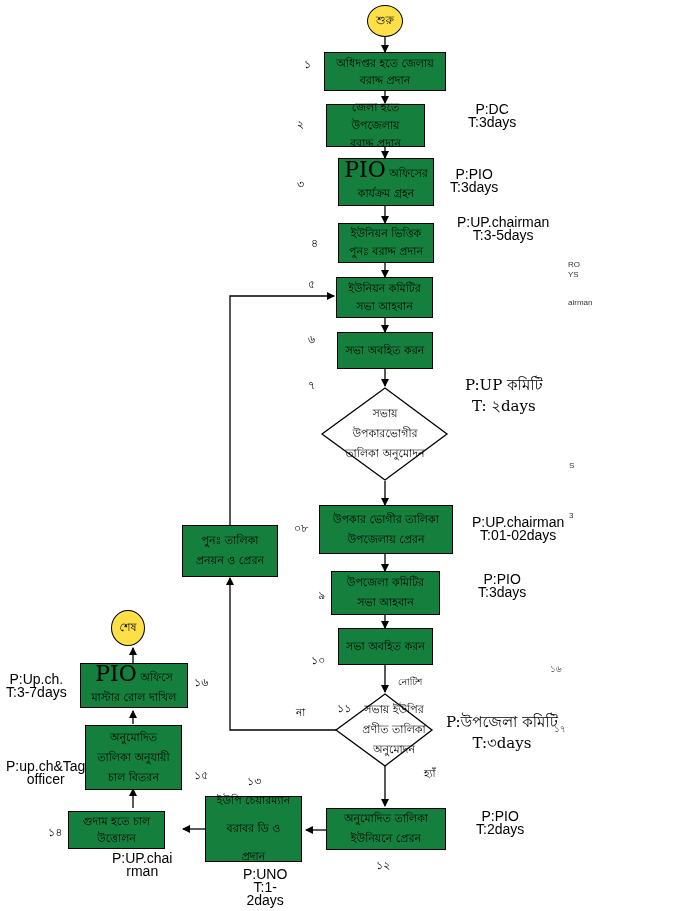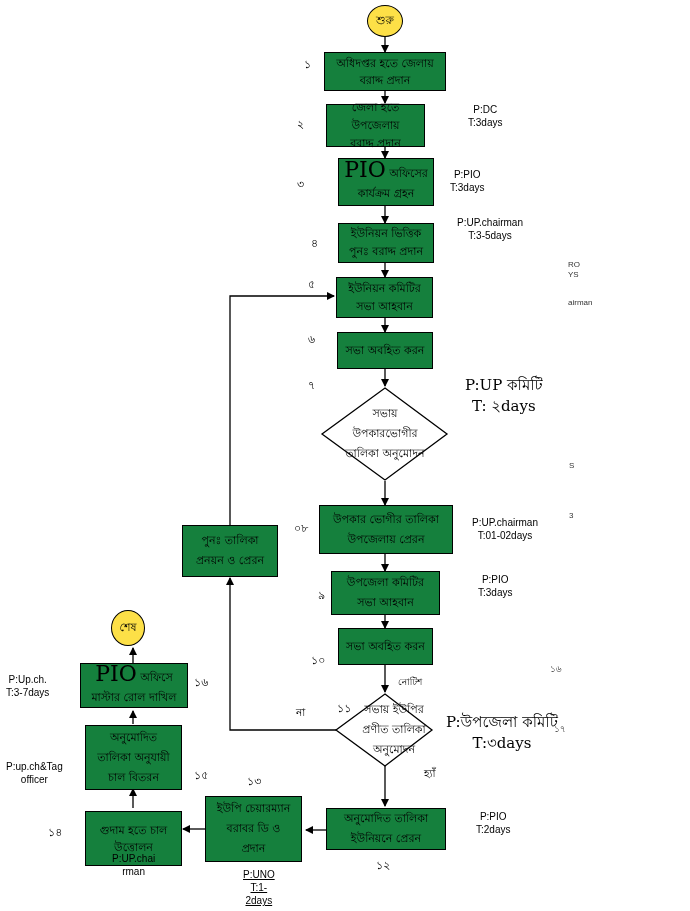--- a/index.html
+++ b/index.html
@@ -8,21 +8,21 @@
   svg#flow { position: absolute; left: 0; top: 0; width: 690px; height: 911px; }
   .box { position: absolute; border: 1.3px solid #000; background: #15803d; box-sizing: border-box;
          display: flex; flex-direction: column; align-items: center; justify-content: center;
          text-align: center; font-size: 11px; line-height: 20px; }
   .box.big-first .l1 .lat { font-family: "DejaVu Serif", "Liberation Serif", serif; font-size: 22px; }
   .circle { position: absolute; border: 1.3px solid #000; border-radius: 50%; background: #fde047;
             box-sizing: border-box; display: flex; align-items: center; justify-content: center;
             font-size: 11px; }
   .dia-text { position: absolute; text-align: center; font-size: 11px; line-height: 20px; }
   .num { position: absolute; font-size: 11px; }
-  .note { position: absolute; font-family: "Liberation Sans", sans-serif; font-size: 10px;
+  .note { position: absolute; font-family: "Liberation Sans", sans-serif; font-size: 14px;
           line-height: 13px; text-align: center; white-space: nowrap; }
   .note.serif { font-family: "DejaVu Serif", "Liberation Serif", serif; font-size: 15px; line-height: 21px; }
   .lbl { position: absolute; font-size: 10.5px; }
   .frag { position: absolute; font-family: "Liberation Sans", sans-serif; font-size: 8px; color: #333; line-height: 10px; }
 </style>
 </head>
 <body>
 
 <svg id="flow" viewBox="0 0 690 911">
   <defs>
@@ -115,27 +115,27 @@
   <div>সভায় ইউপির</div>
   <div>প্রণীত তালিকা</div>
   <div>অনুমোদন</div>
 </div>
 
 <div class="box" style="left:326px;top:808px;width:120px;height:42px;">
   <span>অনুমোদিত তালিকা</span>
   <span>ইউনিয়নে প্রেরন</span>
 </div>
 
-<div class="box" style="left:205px;top:796px;width:97px;height:66px;">
+<div class="box" style="left:205px;top:796px;width:97px;height:66px;gap:8px;">
   <span>ইউপি চেয়ারম্যান</span>
   <span>বরাবর ডি ও</span>
   <span>প্রদান</span>
 </div>
 
-<div class="box" style="left:85px;top:811px;width:97px;height:55px;line-height:17px;">
+<div class="box" style="left:68px;top:811px;width:97px;height:38px;line-height:17px;">
   <span>গুদাম হতে চাল</span>
   <span>উত্তোলন</span>
 </div>
 
 <div class="box" style="left:85px;top:725px;width:97px;height:65px;">
   <span>অনুমোদিত</span>
   <span>তালিকা অনুযায়ী</span>
   <span>চাল বিতরন</span>
 </div>
 
@@ -191,21 +191,21 @@
   <div>T:3days</div>
 </div>
 <div class="note serif" style="left:446px;top:712px;">
   <div>P:উপজেলা কমিটি</div>
   <div>T:৩days</div>
 </div>
 <div class="note" style="left:476px;top:810px;">
   <div>P:PIO</div>
   <div>T:2days</div>
 </div>
-<div class="note" style="left:243px;top:868px;text-decoration:underline;">
+<div class="note" style="left:243px;top:868px;">
   <div>P:UNO</div>
   <div>T:1-</div>
   <div>2days</div>
 </div>
 <div class="note" style="left:112px;top:852px;">
   <div>P:UP.chai</div>
   <div>rman</div>
 </div>
 <div class="note" style="left:6px;top:741px;margin-top:19px;">
   <div>P:up.ch&amp;Tag</div>

